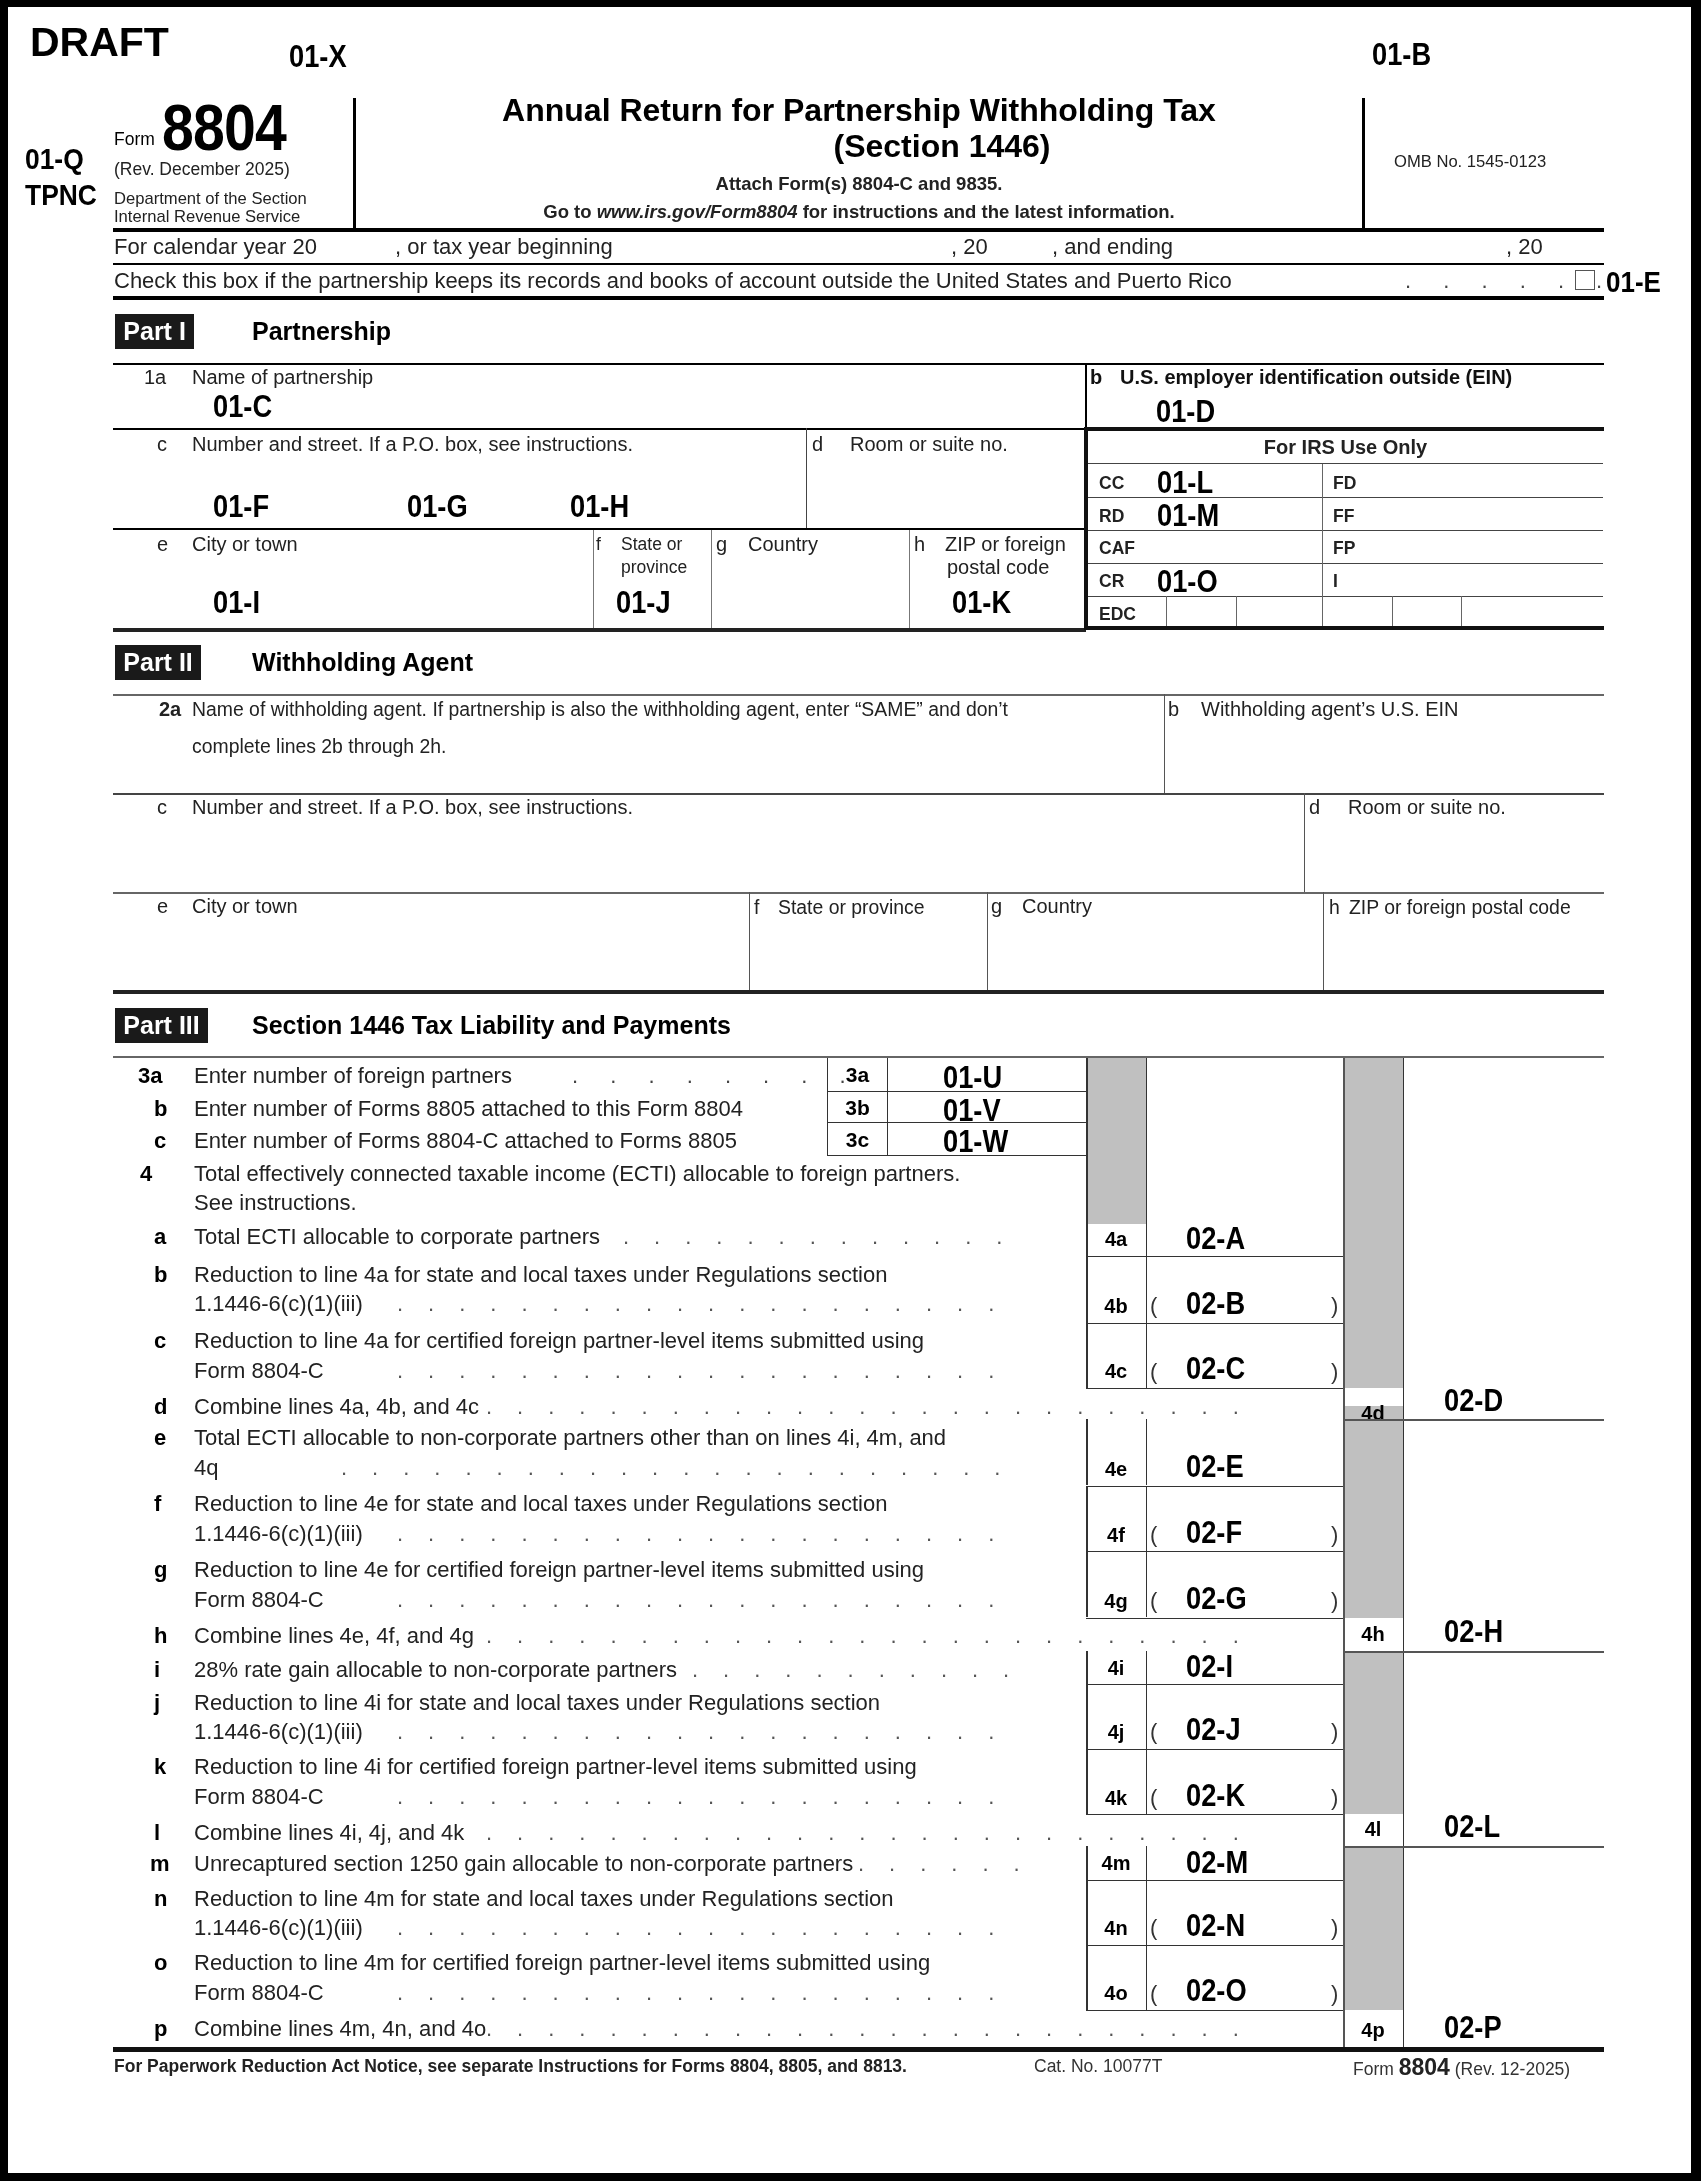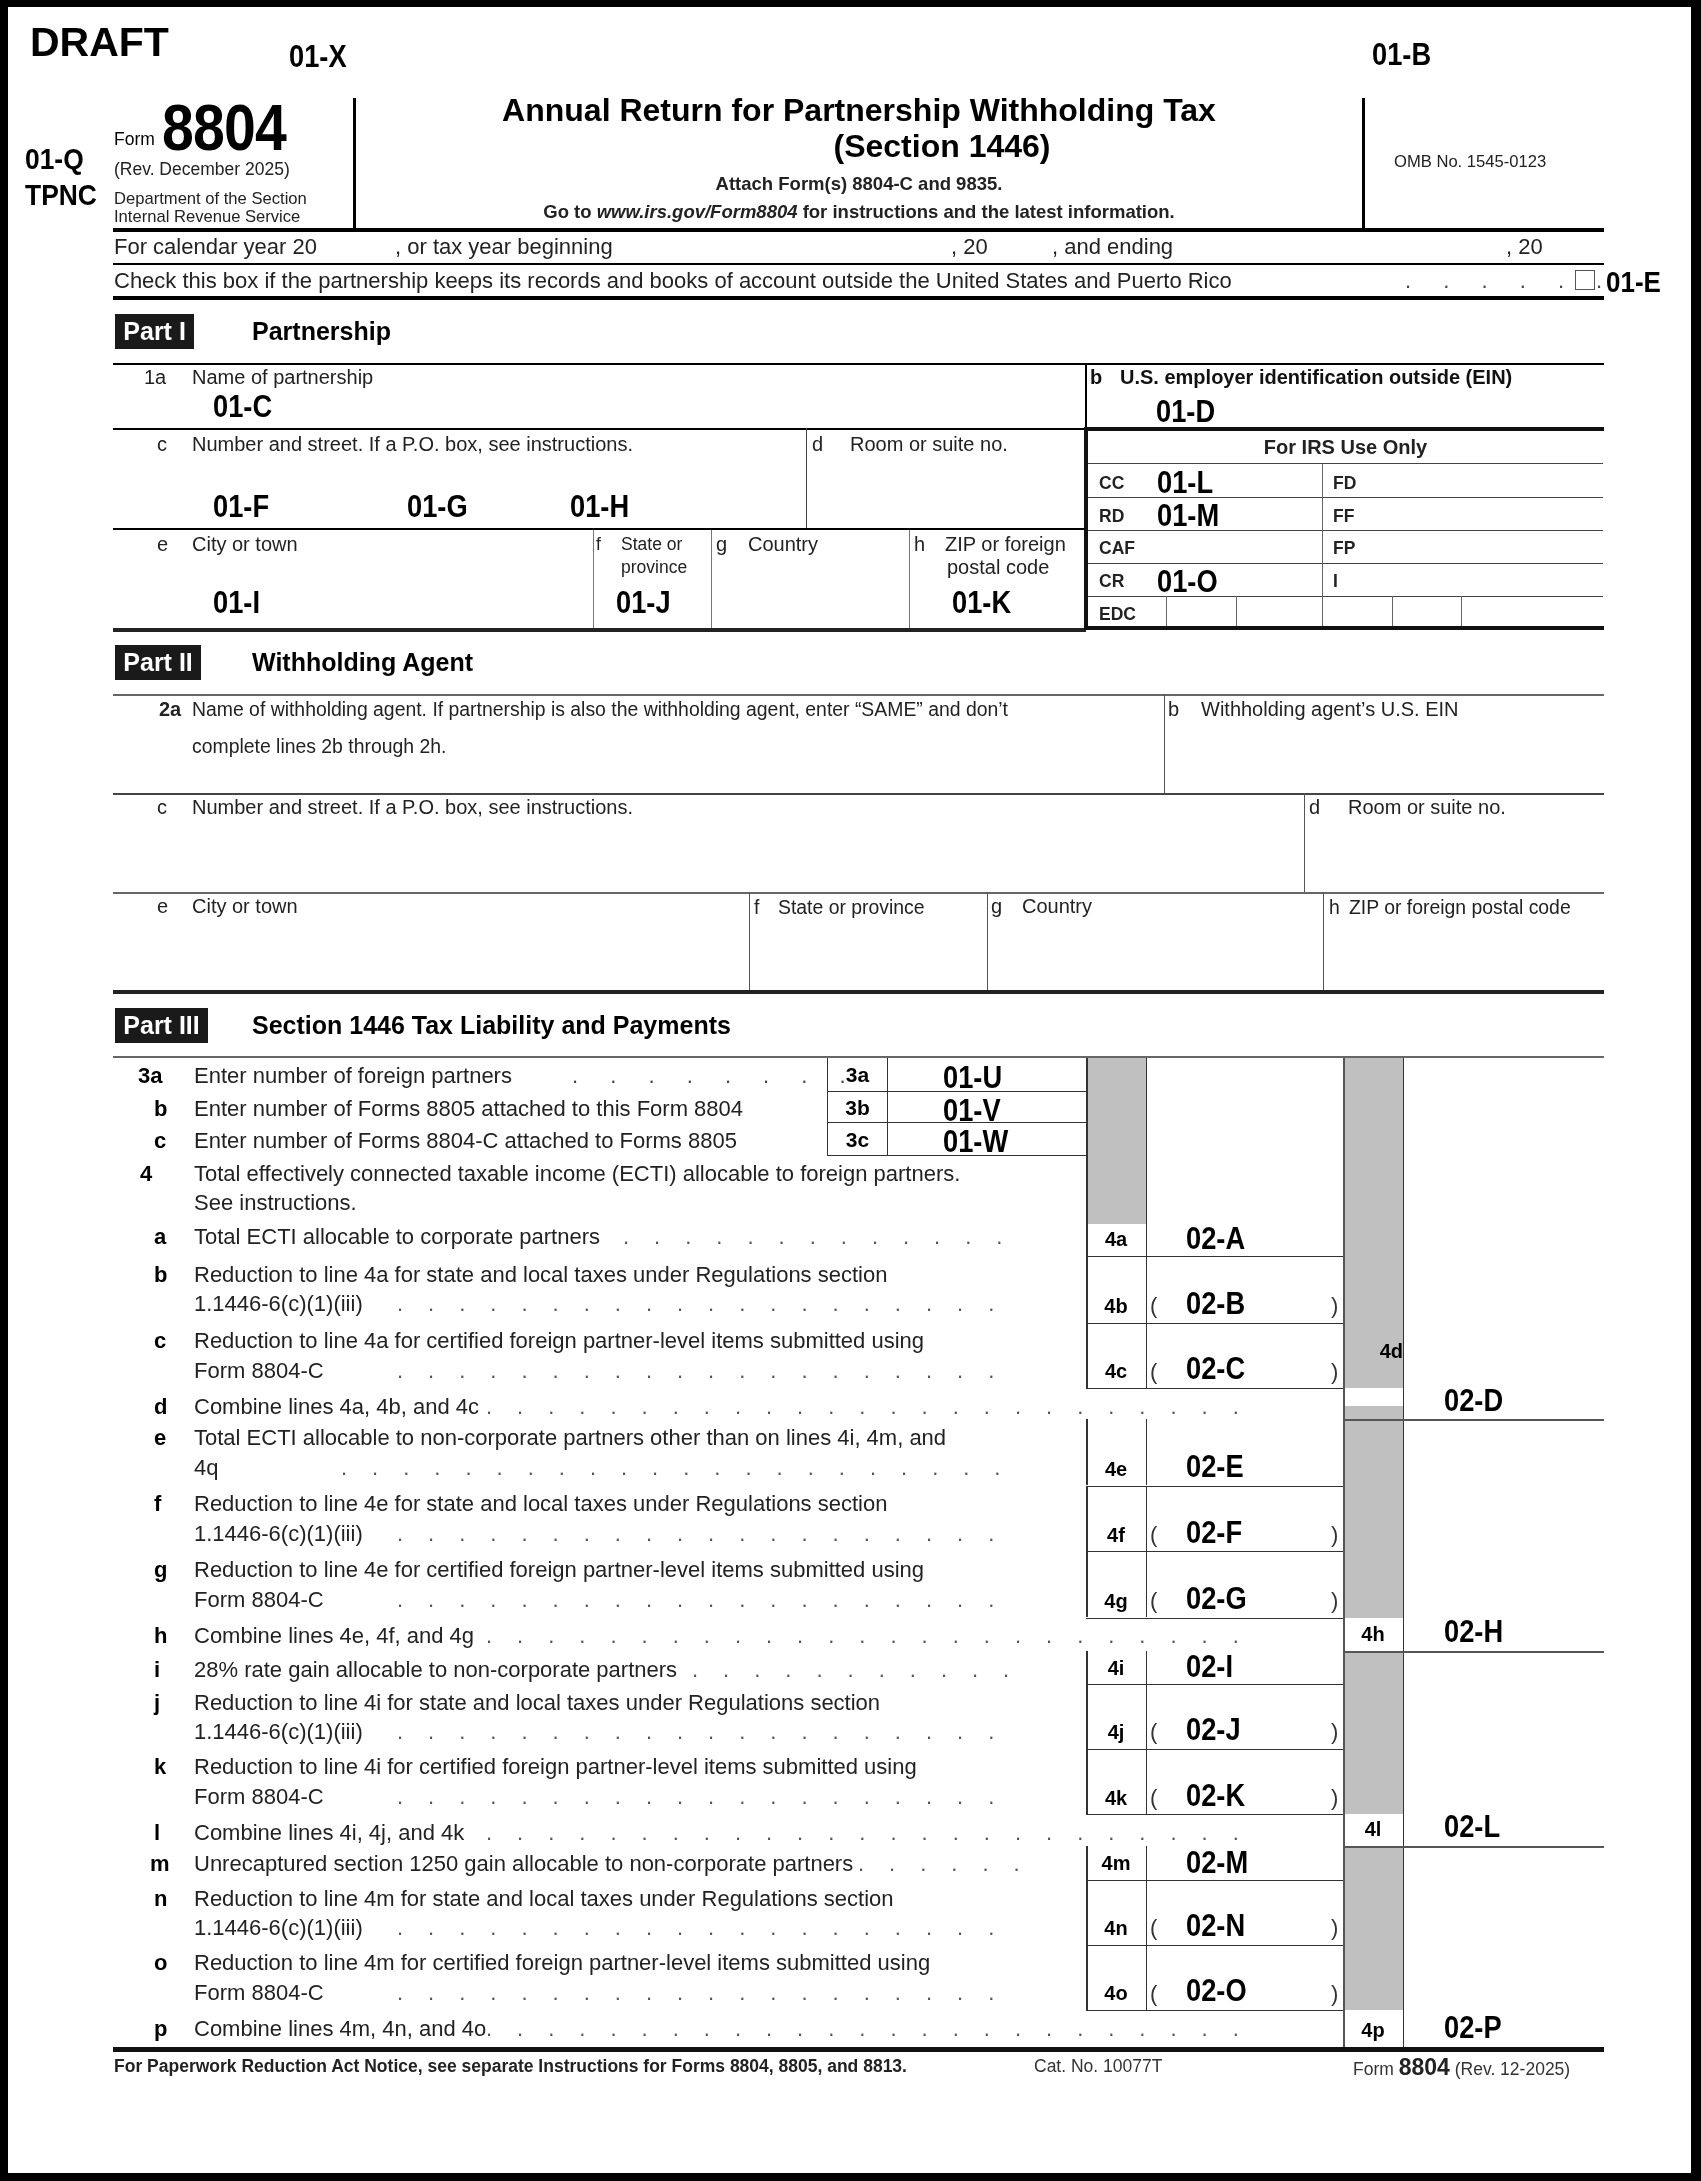--- a/index.html
+++ b/index.html
@@ -231,21 +231,21 @@
     <div class="vl" style="left:1086px;top:1323px;width:1.8px;height:66px;background:#333;"></div>
          <div class="vl" style="left:1146px;top:1323px;width:0.9px;height:66px;background:#333;"></div>
          <div class="hl" style="left:1086px;top:1388px;width:257px;height:0.9px;background:#333;"></div>
          <div class="box-lbl" style="left:1086px;top:1360px;">4c</div>
          <div class="abs code" style="left:1186px;top:1351px;">02-C</div>
     <div class="paren" style="left:1150px;top:1359px;">(</div>
            <div class="paren" style="left:1331px;top:1359px;">)</div>
     <div class="abs ln" style="left:154px;top:1394px;font-size:22px;">d</div>
        <div class="abs txt" style="left:194px;top:1394px;">Combine lines 4a, 4b, and 4c</div>
     <div class="abs txt" style="left:486px;top:1394px;letter-spacing:25px;color:#555;">.........................</div>
-    <div class="box-lbl" style="left:1343px;top:1340px;text-align:right;">4d</div>
+    <div class="box-lbl" style="left:1343px;top:1402px;">4d</div>
          <div class="abs code" style="left:1444px;top:1383px;">02-D</div>
     <div class="hl" style="left:1343px;top:1419px;width:261px;height:1.8px;background:#555;"></div>
     <div class="abs ln" style="left:154px;top:1425px;font-size:22px;">e</div>
        <div class="abs txt" style="left:194px;top:1425px;">Total ECTI allocable to non-corporate partners other than on lines 4i, 4m, and</div>
     <div class="abs txt" style="left:194px;top:1455px;">4q</div>
     <div class="abs txt" style="left:341px;top:1455px;letter-spacing:25px;color:#555;">......................</div>
     <div class="vl" style="left:1086px;top:1419px;width:1.8px;height:66px;background:#333;"></div>
          <div class="vl" style="left:1146px;top:1419px;width:0.9px;height:66px;background:#333;"></div>
          <div class="hl" style="left:1086px;top:1486px;width:257px;height:0.9px;background:#333;"></div>
          <div class="box-lbl" style="left:1086px;top:1458px;">4e</div>

